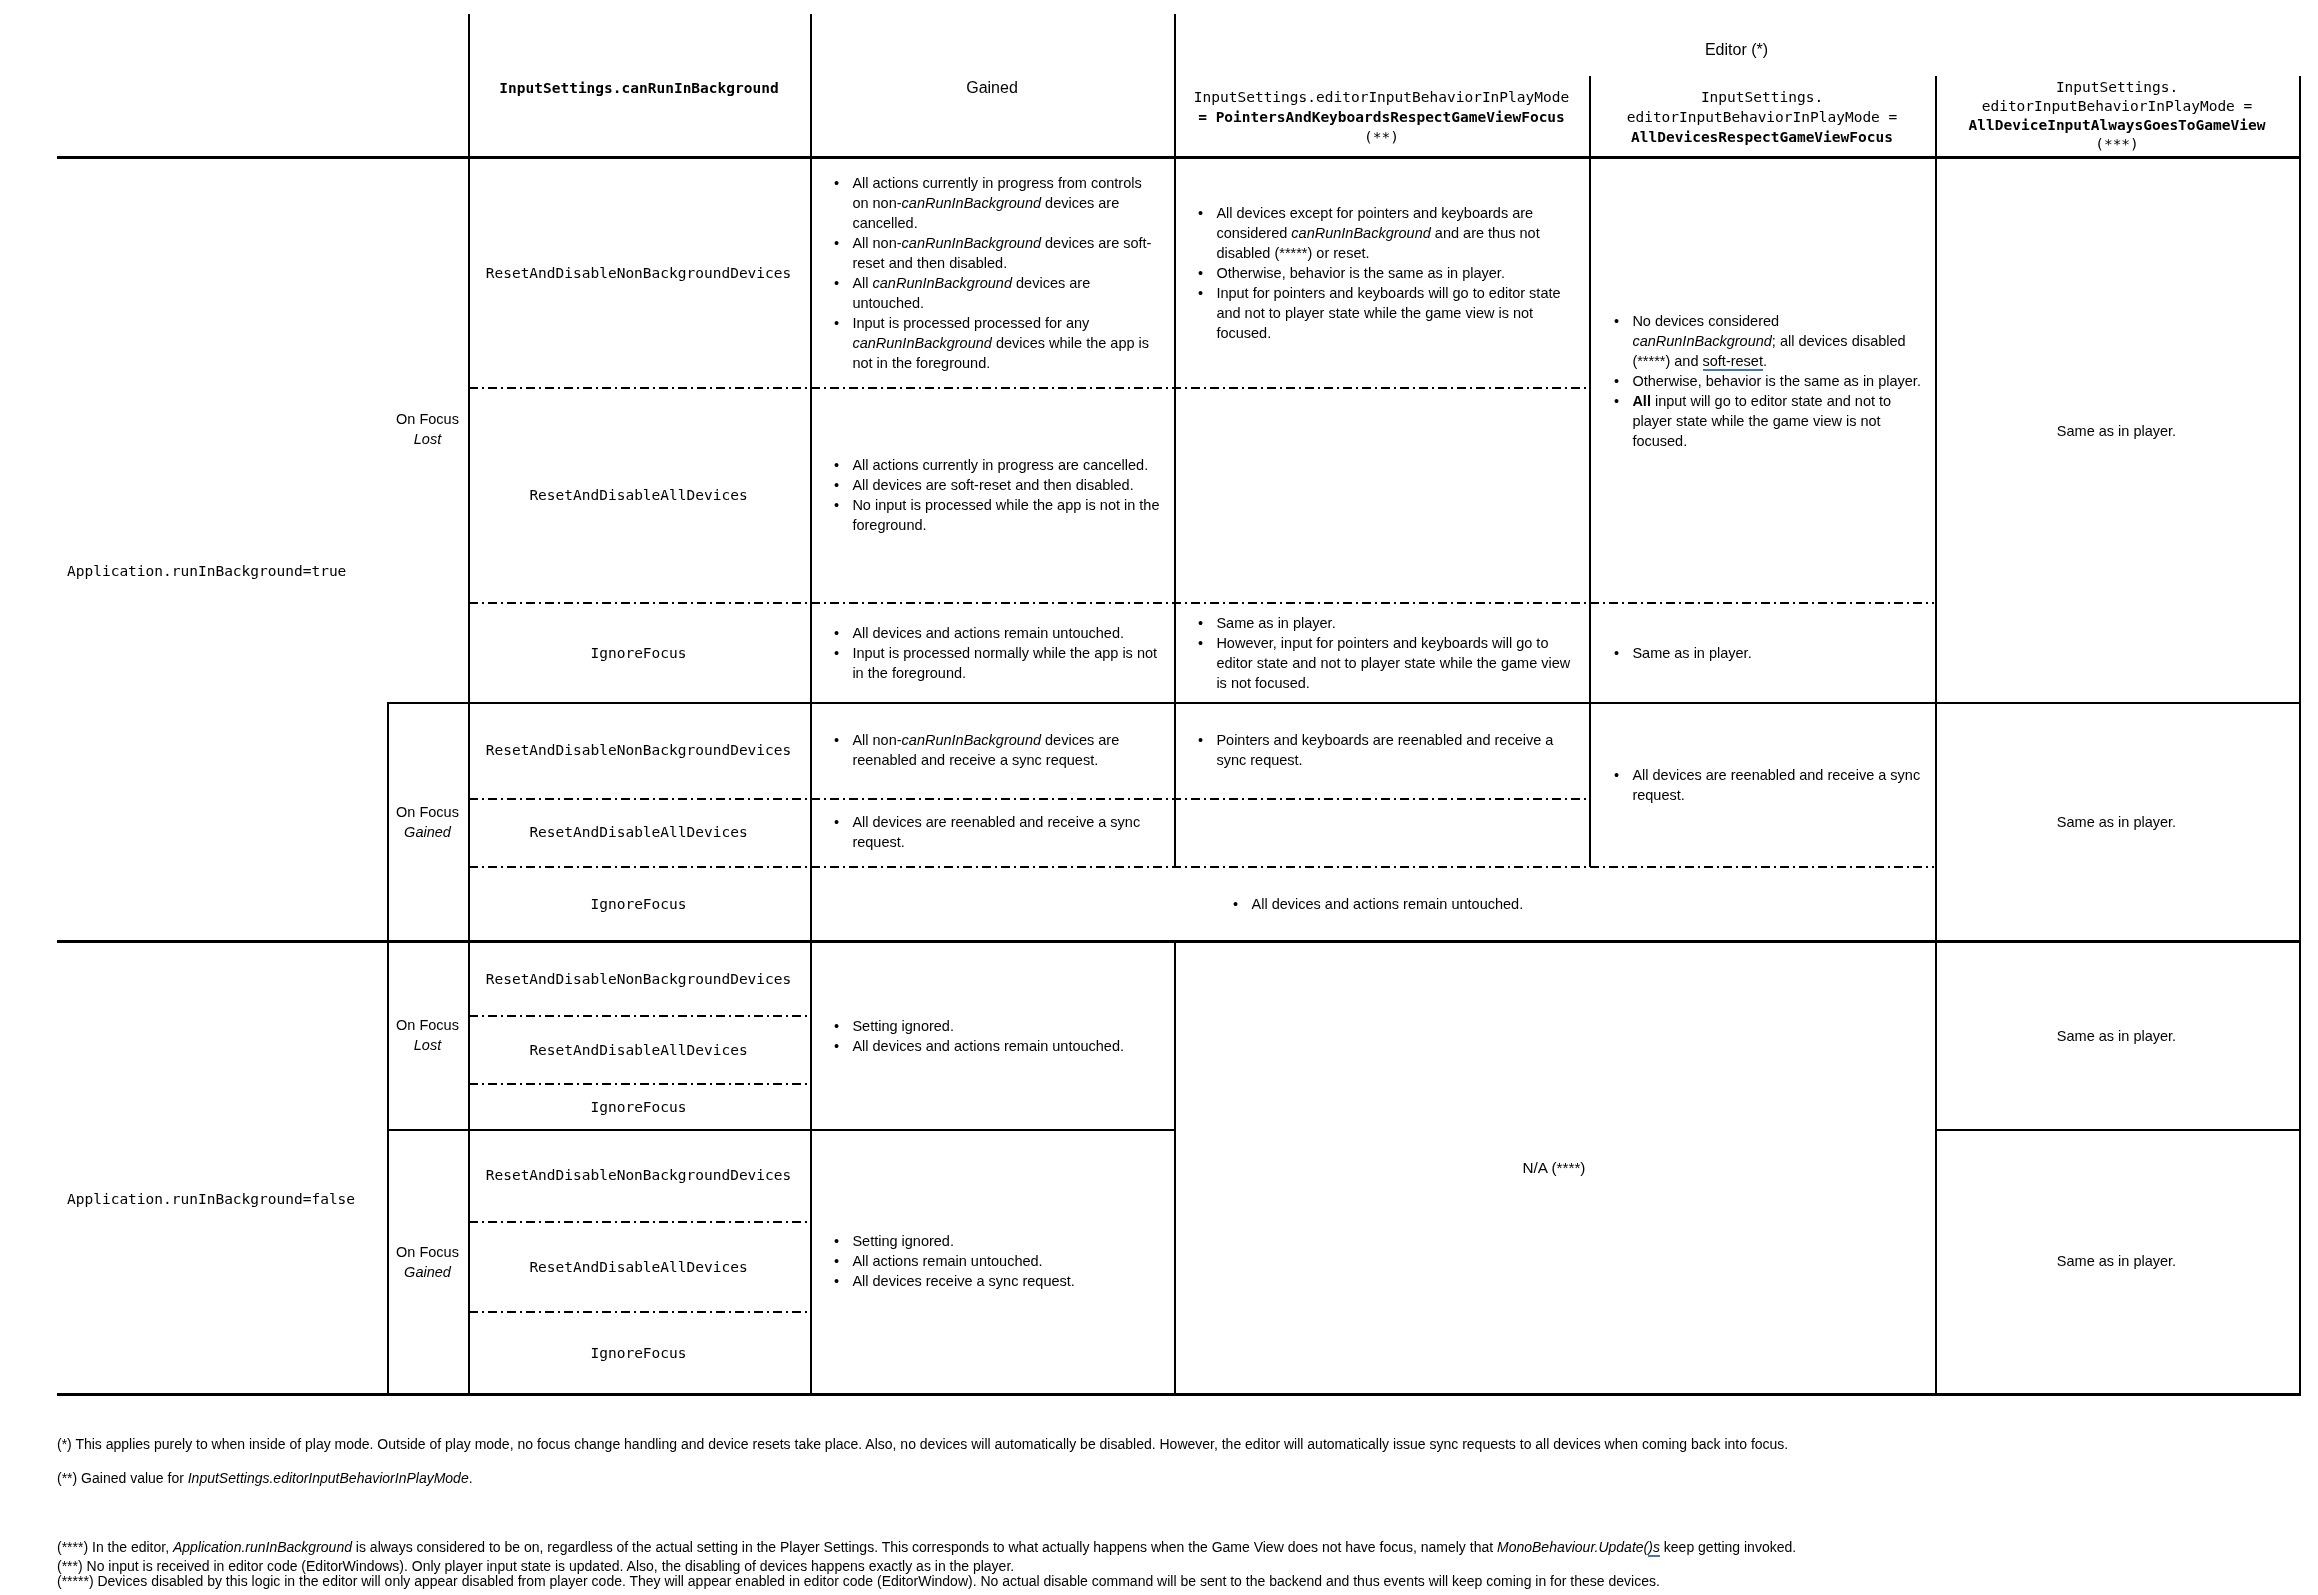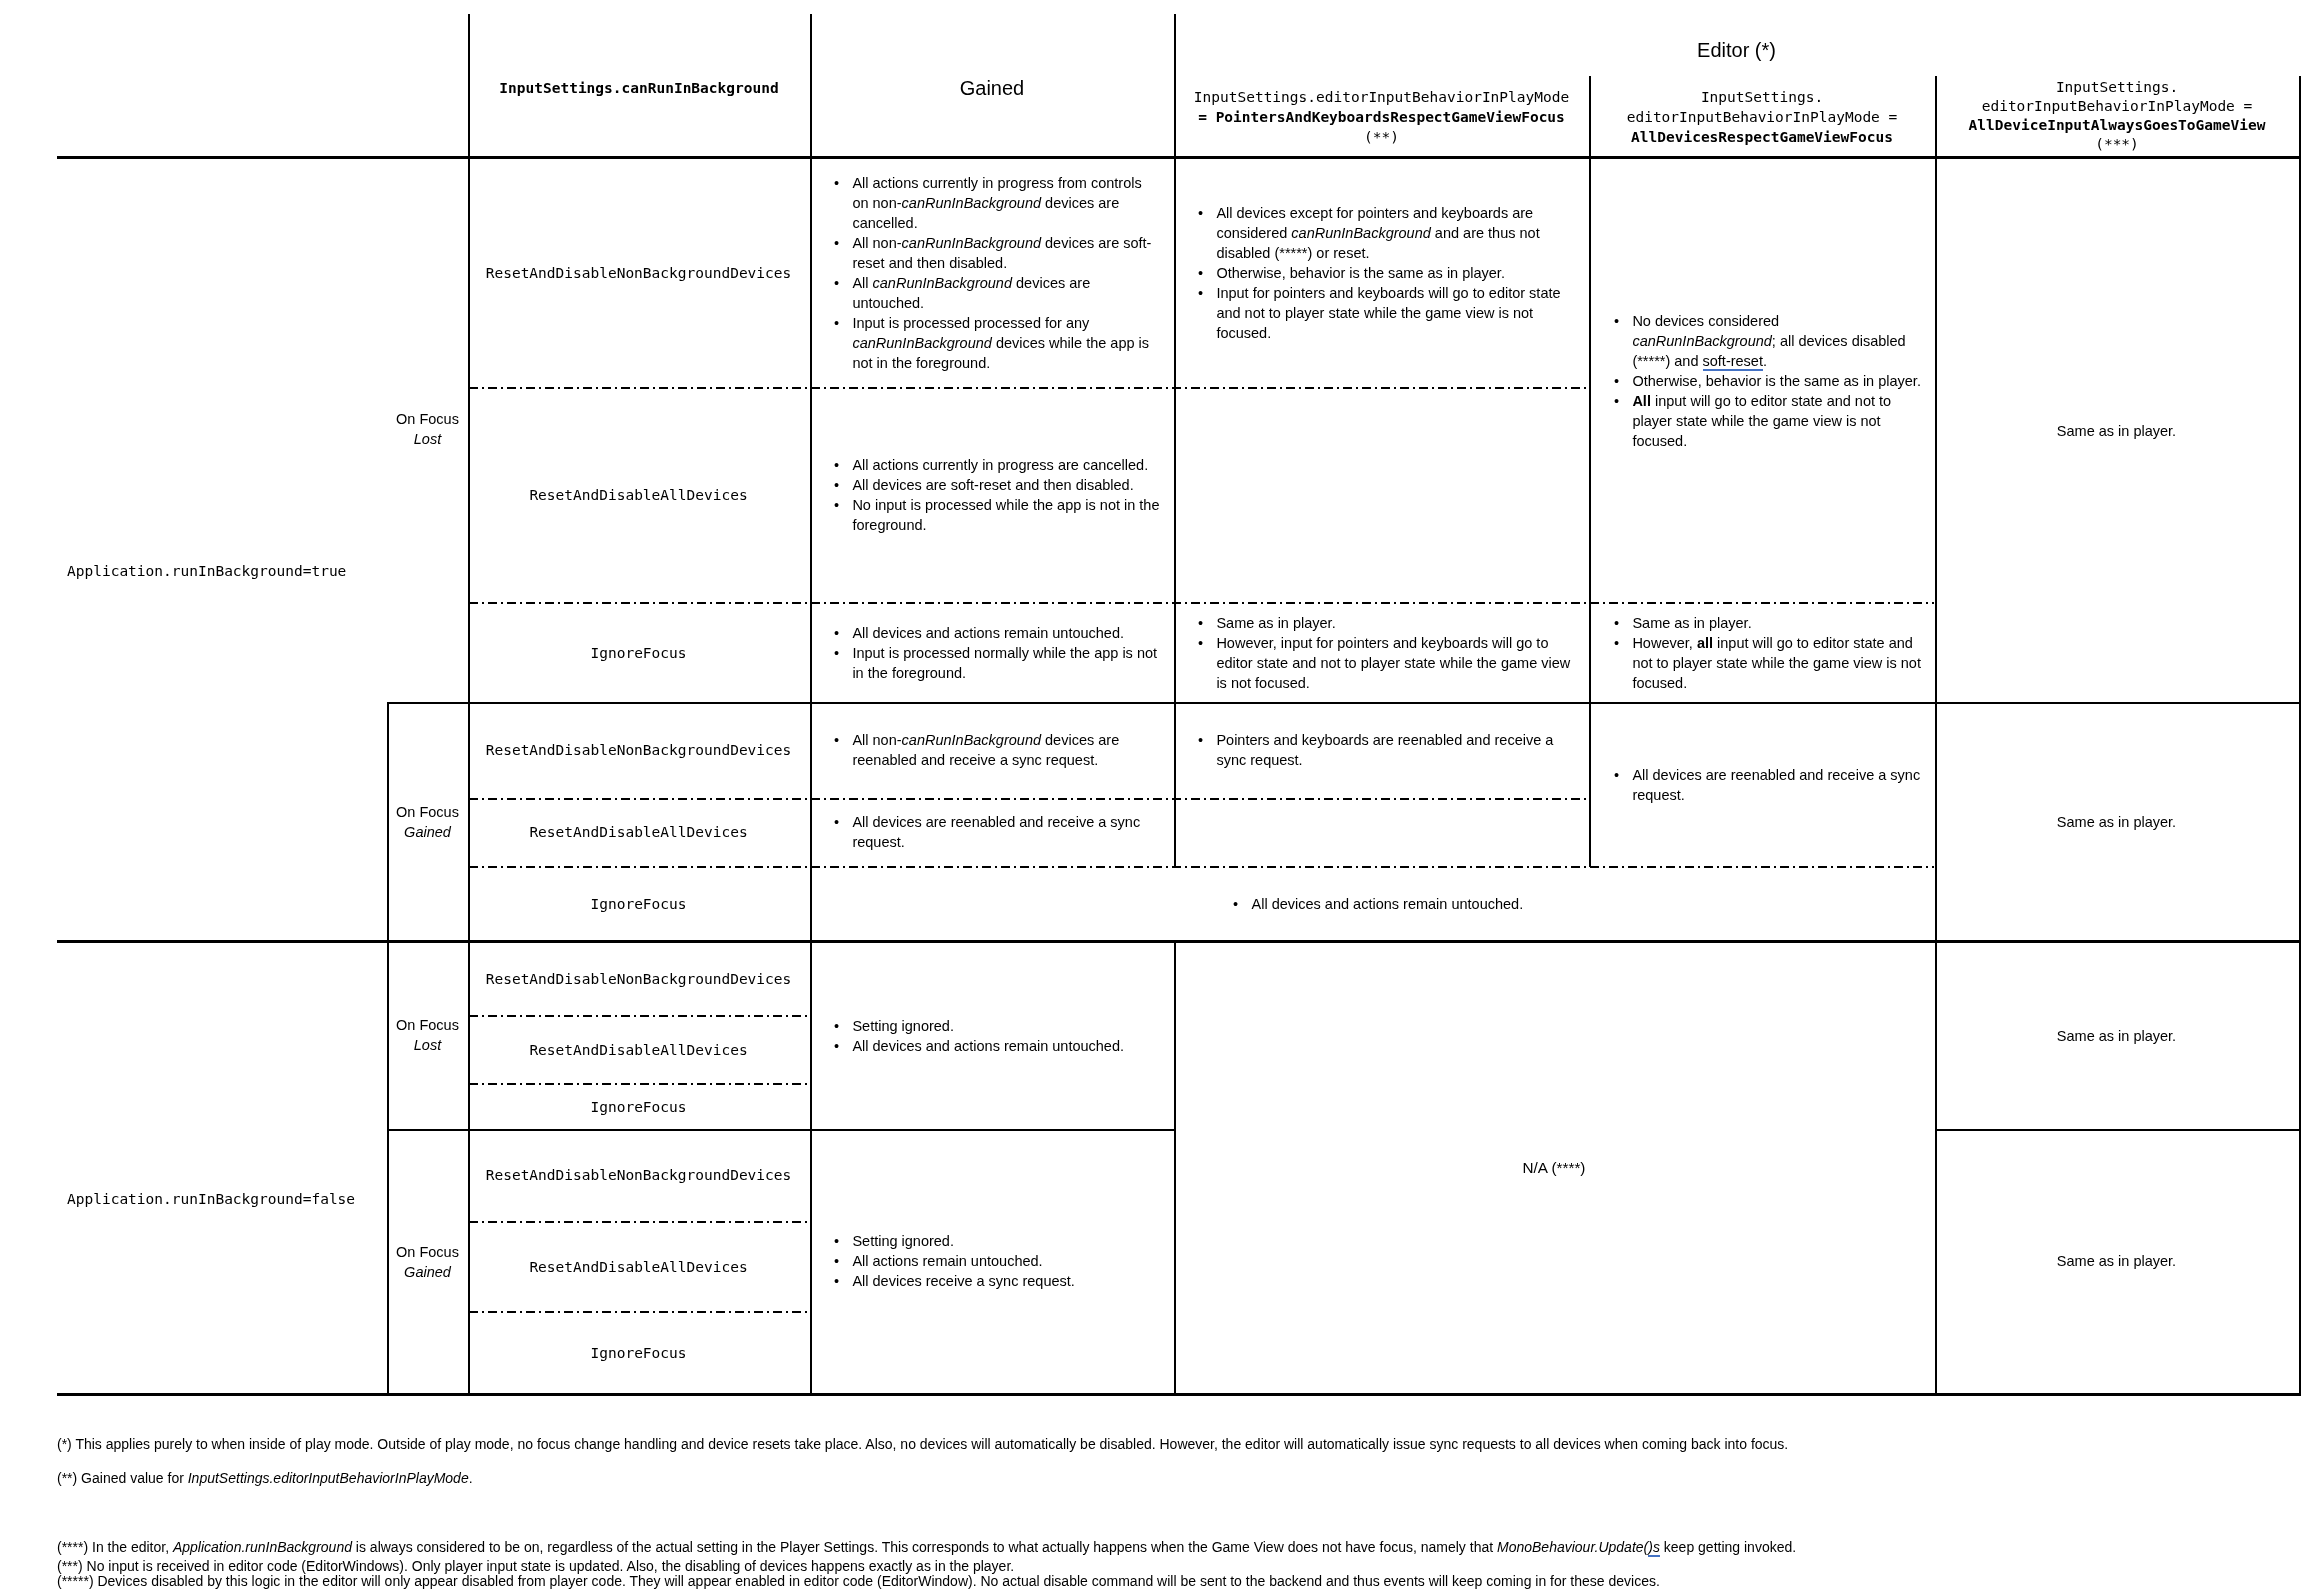--- a/index.html
+++ b/index.html
@@ -10,21 +10,21 @@
   .hl.thick{height:3.1px;}
   .dd{position:absolute;height:1.5px;
       background:repeating-linear-gradient(to right,#000 0 9.2px,transparent 9.2px 13px,#000 13px 15.3px,transparent 15.3px 19px);}
   .cell{position:absolute;display:flex;flex-direction:column;justify-content:center;}
   .hcenter{align-items:center;text-align:center;}
   .mono{font-family:"DejaVu Sans Mono","Liberation Mono",monospace;}
   .b{font-weight:bold;}
   .i{font-style:italic;}
   .u{}
   .d{border-bottom:2.3px double #4472c4;}
-  .big{font-size:20px;}
+  .big{font-size:16px;}
   .cell ul{margin:0;padding:0 10.7px 0 21.4px;list-style:none;text-align:left;}
   .cell li{position:relative;padding-left:20px;}
   .cell li::before{content:"\2022";position:absolute;left:1.5px;top:0;}
   .padleft{padding-left:10px;align-items:flex-start;}
   .hdr3 span{display:block;}
   .tight{line-height:19px;}
   .fn{position:absolute;left:57px;white-space:nowrap;font-size:14px;line-height:20px;}
 </style>
 </head>
 <body>
@@ -179,21 +179,20 @@
     </div>
   <div class="cell" style="left:1175px;top:604px;width:412px;height:97px">
       <ul>
         <li><span>Same as in player.</span></li>
         <li><span>However, input for pointers and keyboards will go to editor state and not to player state while the game view is not focused.</span></li>
       </ul>
     </div>
   <div class="cell" style="left:1591px;top:604px;width:343px;height:97px">
       <ul>
         <li><span>Same as in player.</span></li>
-        <li><span>However, </span><span class="b u">all</span><span> input will go to editor state and not to player state while the game view is not focused.</span></li>
       </ul>
     </div>
   <div class="cell hcenter" style="left:1936px;top:159px;width:361px;height:543px">
       <span>Same as in player.</span>
     </div>
 
   <div class="cell" style="left:811px;top:704px;width:361px;height:92px">
       <ul>
         <li><span>All non-</span><span class="i">canRunInBackground</span><span> devices are reenabled and receive a sync request.</span></li>
       </ul>

